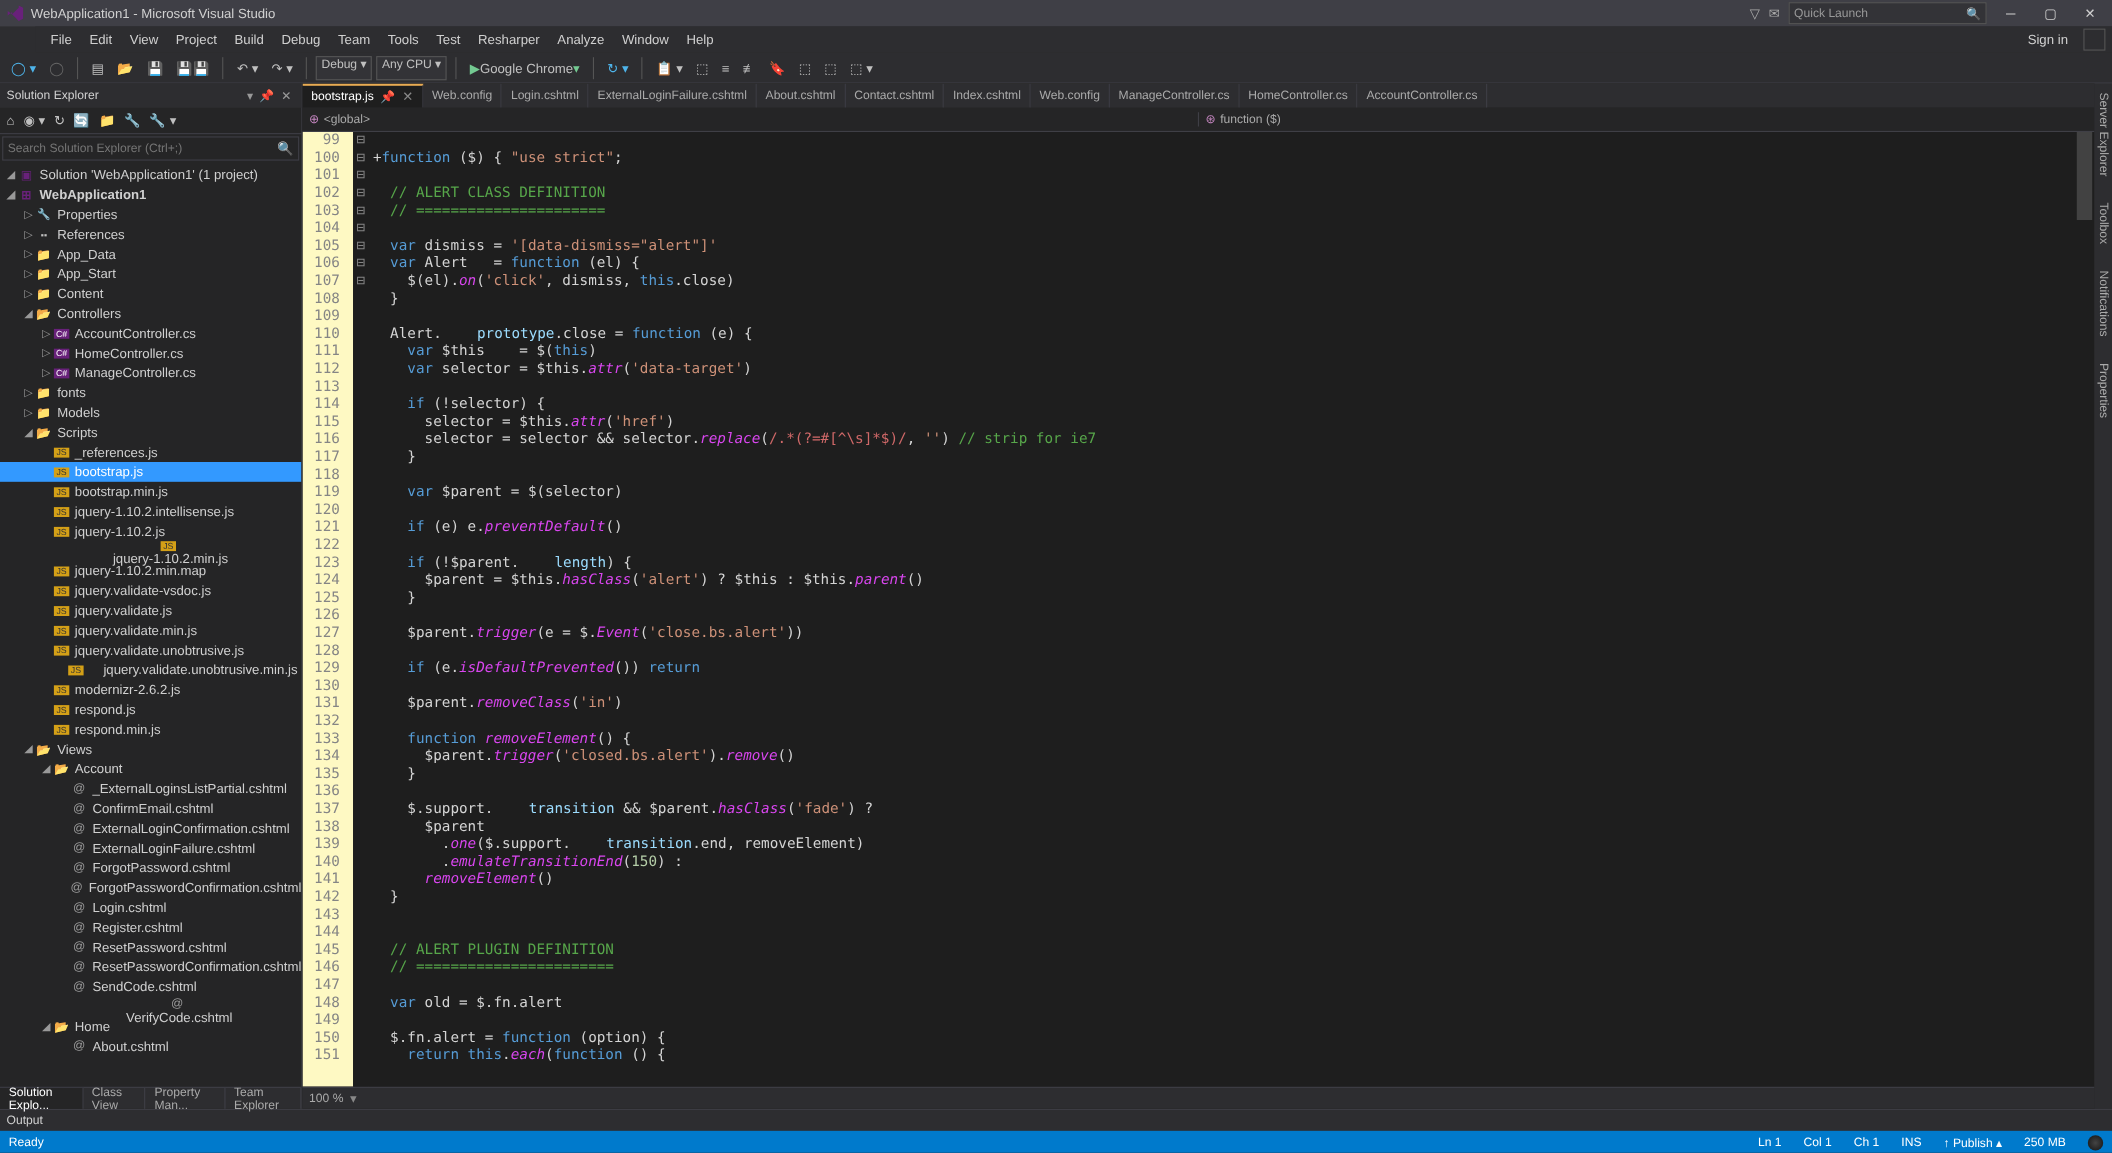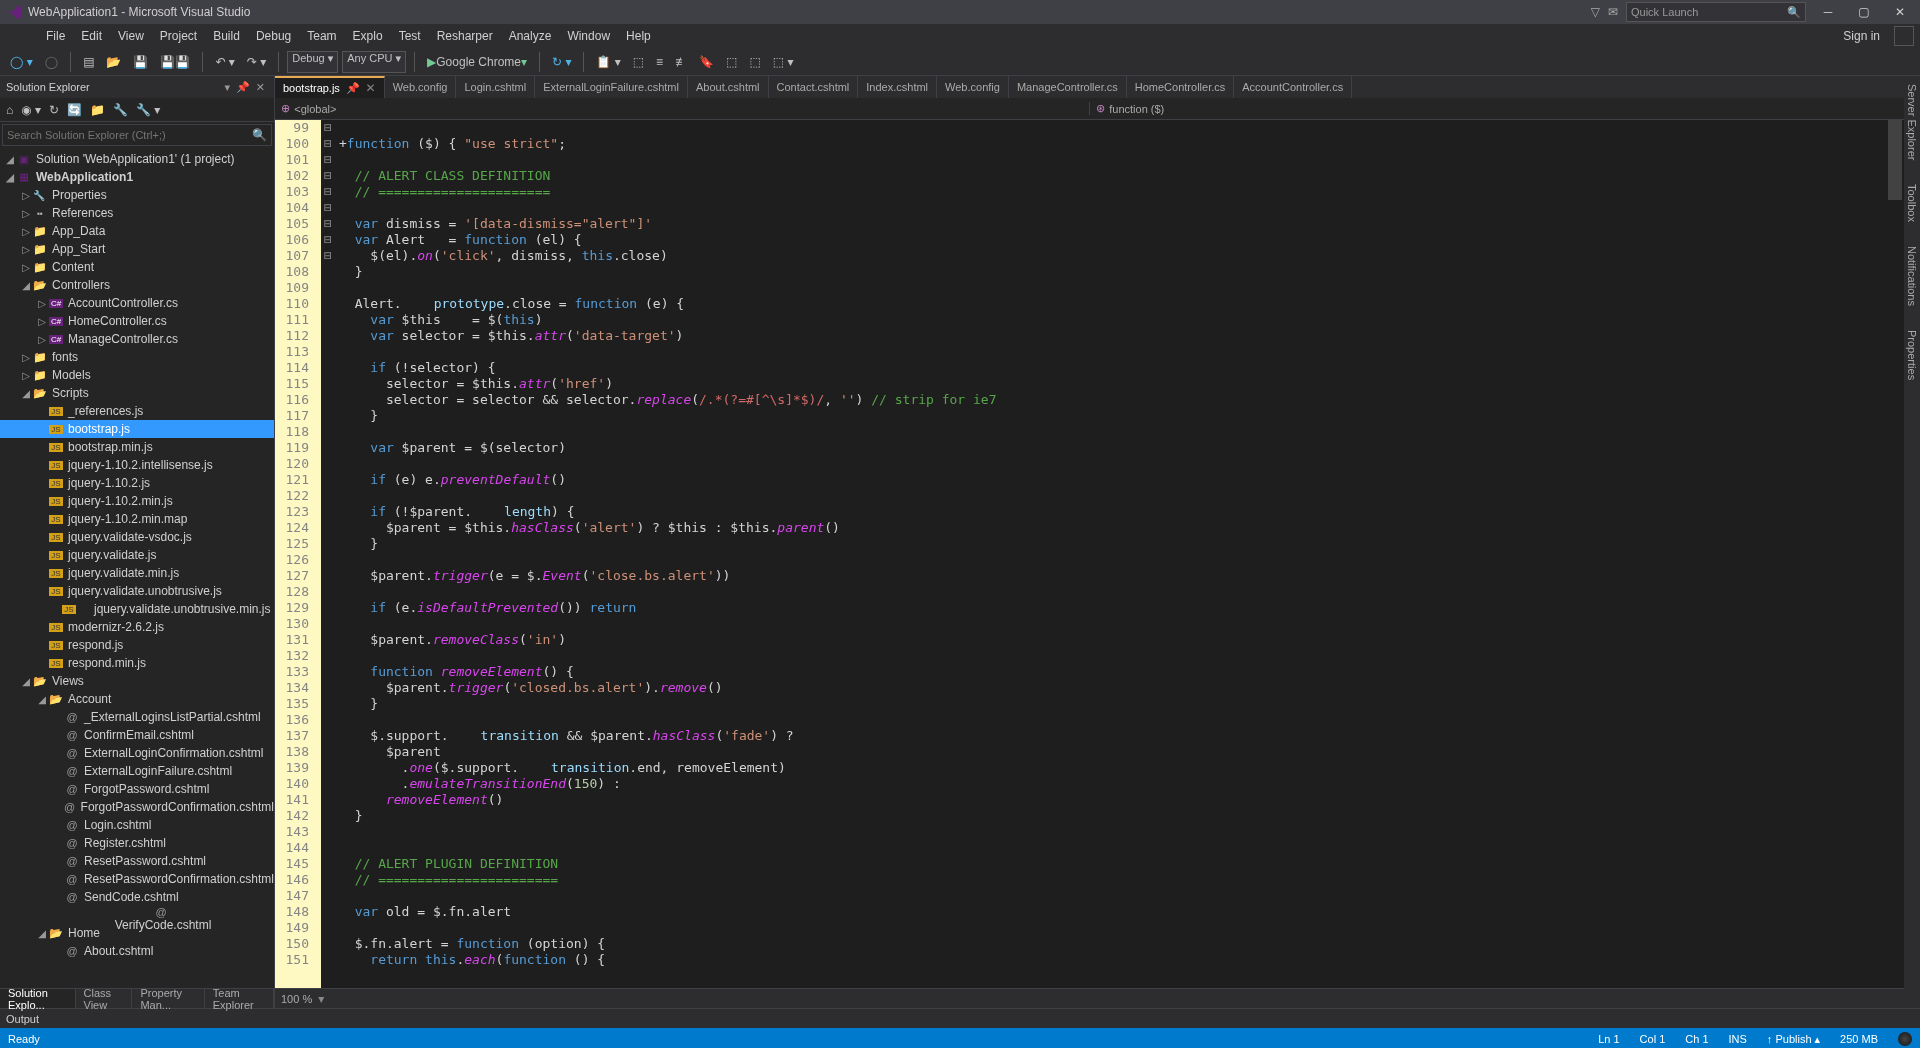--- a/index.html
+++ b/index.html
@@ -91,21 +91,21 @@
 
 <div class="menubar">
   <div id="menu-items" style="display: flex;">
       <span class="menuitem">File</span>
       <span class="menuitem">Edit</span>
       <span class="menuitem">View</span>
       <span class="menuitem">Project</span>
       <span class="menuitem">Build</span>
       <span class="menuitem">Debug</span>
       <span class="menuitem">Team</span>
-      <span class="menuitem">Explo</span>
+      <span class="menuitem">Tools</span>
       <span class="menuitem">Test</span>
       <span class="menuitem">Resharper</span>
       <span class="menuitem">Analyze</span>
       <span class="menuitem">Window</span>
       <span class="menuitem">Help</span>
     </div>
   <span class="signin">Sign in</span>
   <span class="avatar"></span>
 </div>
 
@@ -250,21 +250,21 @@
         <div class="tree-item" style="padding-left: 36px;">
           <span class="exp"></span>
           <span class="ic ic-js"></span>
           <span>jquery-1.10.2.intellisense.js</span>
         </div>
         <div class="tree-item" style="padding-left: 36px;">
           <span class="exp"></span>
           <span class="ic ic-js"></span>
           <span>jquery-1.10.2.js</span>
         </div>
-        <div class="tree-item" style="padding-left: 36px;">
+        <div class="tree-item" style="padding-left: 36px; flex-direction: column;">
           <span class="exp"></span>
           <span class="ic ic-js"></span>
           <span>jquery-1.10.2.min.js</span>
         </div>
         <div class="tree-item" style="padding-left: 36px;">
           <span class="exp"></span>
           <span class="ic ic-js"></span>
           <span>jquery-1.10.2.min.map</span>
         </div>
         <div class="tree-item" style="padding-left: 36px;">

